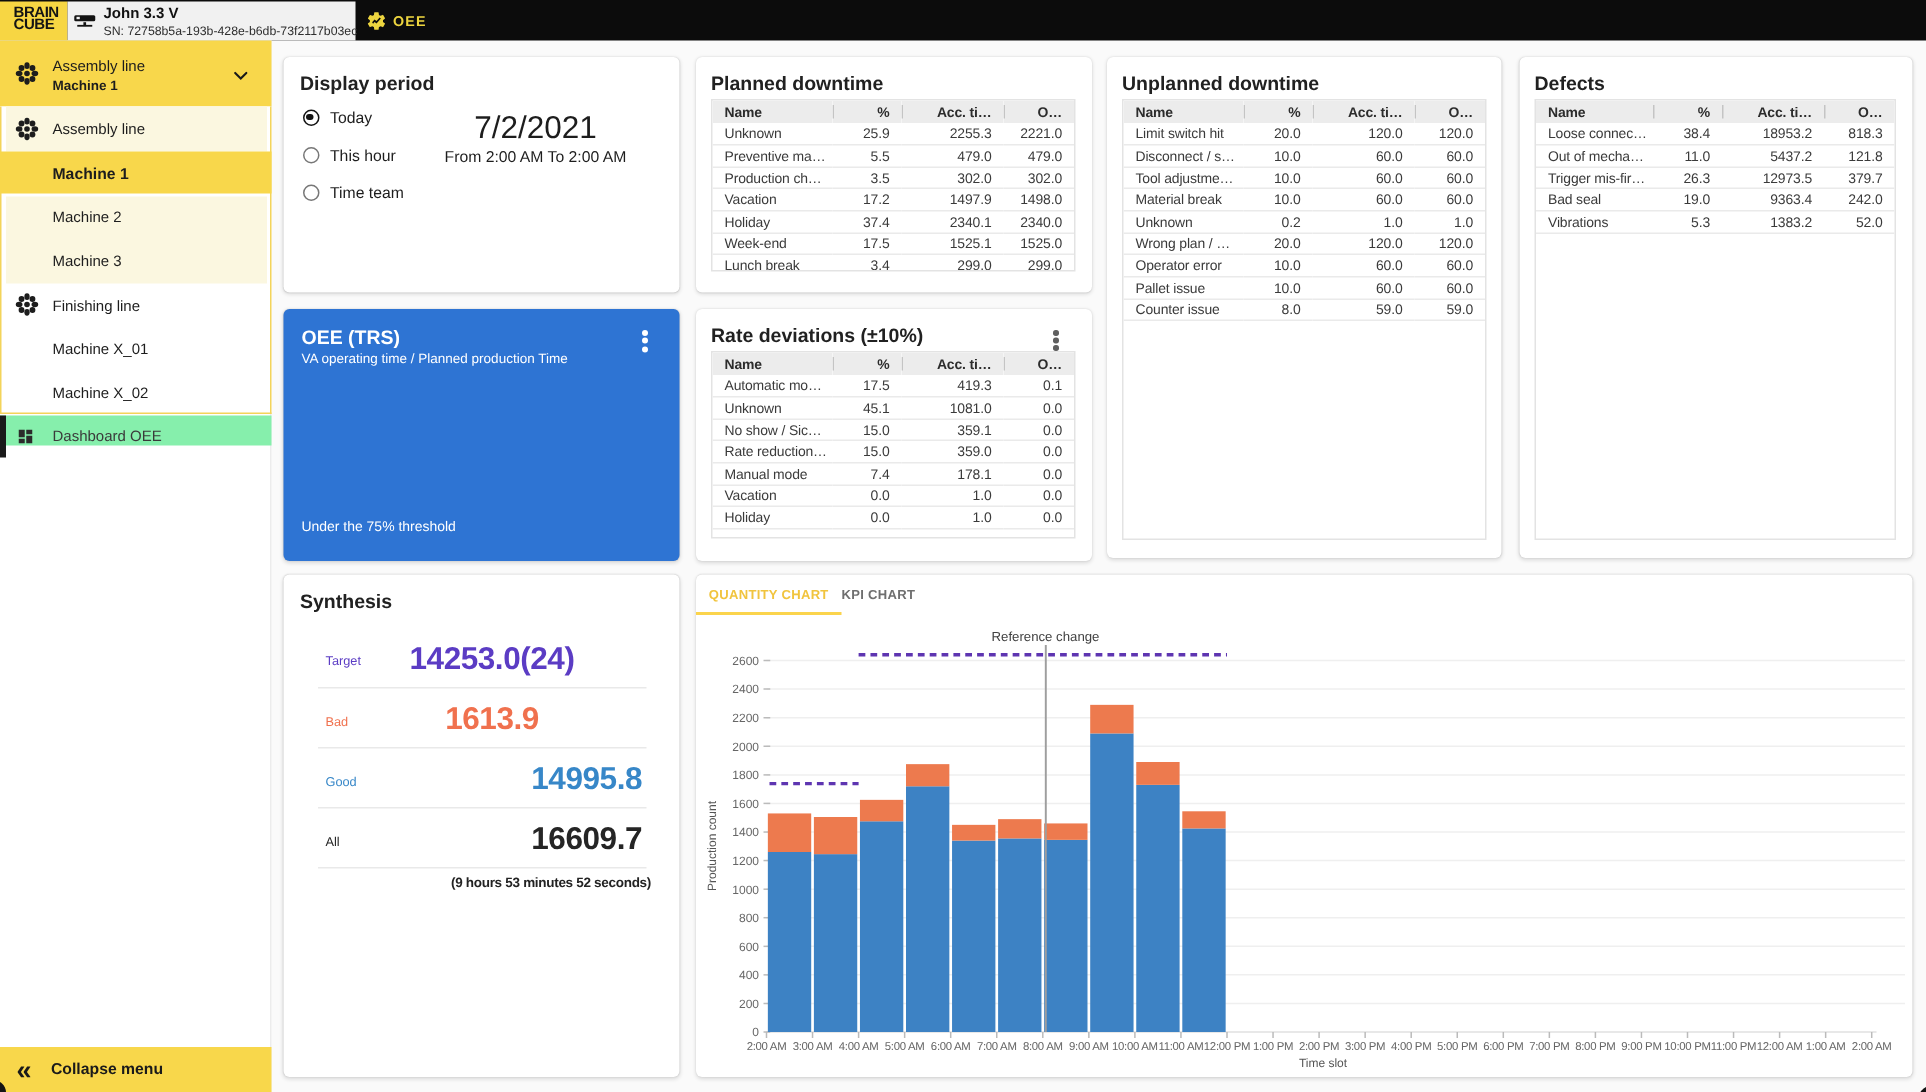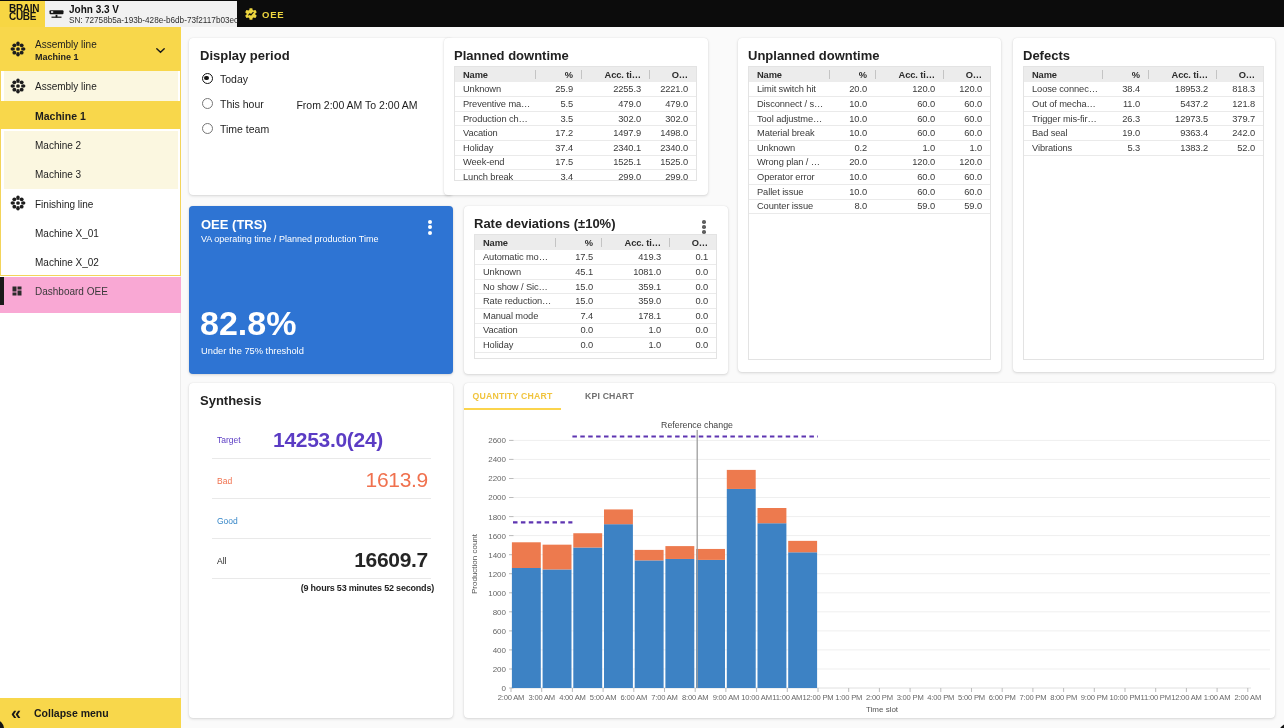--- a/index.html
+++ b/index.html
@@ -103,21 +103,21 @@
 </g>
     </svg>
   <div class="abs" style="left:35px;top:10px">Finishing line</div>
 </div>
 <div class="sitem" style="top:218px;height:29px">
   <div class="abs" style="left:35px;top:9.5px">Machine X_01</div>
 </div>
 <div class="sitem" style="top:247px;height:29px">
   <div class="abs" style="left:35px;top:9.5px">Machine X_02</div>
 </div>
-<div class="sitem" style="top:277px;height:36px;background:#f9a8d4">
+<div class="sitem" style="top:277px;height:20px;background:#86efac">
   <div class="abs" style="left:0;top:0;width:4px;height:28px;background:#1a1a1a"></div>
   <svg class="abs" style="left:11px;top:8px" width="12" height="12" viewBox="0 0 24 24">
       <path fill="#2b2b2b" d="M3 13h8V3H3v10zm0 8h8v-6H3v6zm10 0h8V11h-8v10zm0-18v6h8V3h-8z"></path>
     </svg>
   <div class="abs" style="left:35px;top:8.5px;color:#3a3a3a">Dashboard OEE</div>
 </div>
 <div class="abs" style="left:0;top:698px;width:181px;height:30px;background:#f8d74b">
   <div class="abs" style="left:11px;top:5px;font-size:18px;font-weight:bold;color:#1a1a1a">«</div>
   <div class="abs" style="left:34px;top:9px;font-size:10.5px;font-weight:bold;color:#1a1a1a">Collapse menu</div>
 </div>
@@ -127,24 +127,25 @@
 <div class="card" style="left:189px;top:38px;width:264px;height:157px">
   <div class="ctitle" style="left:11px;top:10px">Display period</div>
   <div class="radio" style="left:12.5px;top:35px;border:1.7px solid #141414">
       <div style="position:absolute;left:1.5px;top:1.5px;width:4.6px;height:4.6px;border-radius:50%;background:#141414"></div>
     </div>
   <div class="abs" style="left:31px;top:35px;font-size:10.5px;color:#1d1d1d">Today</div>
   <div class="radio" style="left:12.5px;top:60px;border:1.7px solid #777"></div>
   <div class="abs" style="left:31px;top:60px;font-size:10.5px;color:#1d1d1d">This hour</div>
   <div class="radio" style="left:12.5px;top:85px;border:1.7px solid #777"></div>
   <div class="abs" style="left:31px;top:85px;font-size:10.5px;color:#1d1d1d">Time team</div>
+  <div class="abs" style="left:68px;top:35.5px;width:200px;text-align:center;font-size:21px;color:#1d1d1d">7/2/2021</div>
   <div class="abs" style="left:68px;top:61px;width:200px;text-align:center;font-size:10.5px;color:#1d1d1d">From 2:00 AM To 2:00 AM</div>
 </div>
 
-<div class="card" style="left:444px;top:38px;width:264px;height:157px">
+<div class="card" style="left:464px;top:38px;width:264px;height:157px">
   <div class="ctitle" style="left:10px;top:10px">Planned downtime</div>
   <div class="twrap" style="width:243px;height:115px">
 <table style="width:241px">
         <colgroup>
           <col style="width:80px">
           <col style="width:46px">
           <col style="width:68px">
           <col style="width:47px">
         </colgroup>
 <tbody>
@@ -330,21 +331,20 @@
 </div>
 
 <div class="card" style="left:189px;top:206px;width:264px;height:168px;background:#2e74d3">
   <div class="abs" style="left:12px;top:11px;font-size:13px;font-weight:bold;color:#fff">OEE (TRS)</div>
   <div class="abs" style="left:12px;top:27.8px;font-size:9px;color:#fff">VA operating time / Planned production Time</div>
   <div class="abs" style="left:239px;top:14px">
     <div style="width:4px;height:4px;border-radius:50%;background:#fff;margin-bottom:1.4px"></div>
     <div style="width:4px;height:4px;border-radius:50%;background:#fff;margin-bottom:1.4px"></div>
     <div style="width:4px;height:4px;border-radius:50%;background:#fff"></div>
   </div>
-  <div class="abs" style="left:11px;top:98px;font-size:34px;font-weight:bold;color:#fff">82.8%</div>
   <div class="abs" style="left:12px;top:140.3px;font-size:9.3px;color:#fff">Under the 75% threshold</div>
 </div>
 
 <div class="card" style="left:464px;top:206px;width:264px;height:168px">
   <div class="ctitle" style="left:10px;top:10px">Rate deviations (±10%)</div>
   <div class="abs" style="left:238px;top:14px">
     <div style="width:3.6px;height:3.6px;border-radius:50%;background:#5f5f5f;margin-bottom:1.6px"></div>
     <div style="width:3.6px;height:3.6px;border-radius:50%;background:#5f5f5f;margin-bottom:1.6px"></div>
     <div style="width:3.6px;height:3.6px;border-radius:50%;background:#5f5f5f"></div>
   </div>
@@ -409,33 +409,34 @@
       </table>
     </div>
 </div>
 
 <div class="card" style="left:189px;top:383px;width:264px;height:335px">
   <div class="ctitle" style="left:11px;top:10px">Synthesis</div>
   <div class="abs" style="left:28px;top:52.3px;font-size:8.5px;color:#5b3cc4">Target</div>
 <div class="abs" style="left:39px;top:44.5px;width:200px;text-align:center;font-size:21px;font-weight:bold;color:#5b3cc4;letter-spacing:-.3px">14253.0(24)</div>
 <div class="abs" style="left:23px;top:74.5px;width:219px;border-top:1px solid #e9e9e9"></div>
 <div class="abs" style="left:28px;top:92.6px;font-size:8.5px;color:#f0714e">Bad</div>
-<div class="abs" style="left:39px;top:84.8px;width:200px;text-align:right;font-size:21px;font-weight:normal;color:#f0714e;letter-spacing:-.3px">1613.9</div>
+<div class="abs" style="left:39px;top:84.8px;width:200px;text-align:center;font-size:21px;font-weight:bold;color:#f0714e;letter-spacing:-.3px">1613.9</div>
 <div class="abs" style="left:23px;top:114.8px;width:219px;border-top:1px solid #e9e9e9"></div>
 <div class="abs" style="left:28px;top:132.9px;font-size:8.5px;color:#3787c8">Good</div>
+<div class="abs" style="left:39px;top:125.1px;width:200px;text-align:right;font-size:21px;font-weight:bold;color:#3787c8;letter-spacing:-.3px">14995.8</div>
 <div class="abs" style="left:23px;top:155.0px;width:219px;border-top:1px solid #e9e9e9"></div>
 <div class="abs" style="left:28px;top:173.2px;font-size:8.5px;color:#252525">All</div>
 <div class="abs" style="left:39px;top:165.4px;width:200px;text-align:right;font-size:21px;font-weight:bold;color:#252525;letter-spacing:-.3px">16609.7</div>
 <div class="abs" style="left:23px;top:195.2px;width:219px;border-top:1px solid #e9e9e9"></div>
 <div class="abs" style="left:39px;top:199.8px;width:206px;text-align:right;font-size:9px;font-weight:bold;letter-spacing:-.2px;color:#232323">(9 hours 53 minutes 52 seconds)</div>
 </div>
 
 <div class="card" style="left:464px;top:383px;width:811px;height:335px">
   <div class="abs" style="left:0;top:0;width:97px;height:27px;border-bottom:2.4px solid #fbd44c;text-align:center;line-height:27px;font-size:8.7px;font-weight:bold;color:#f1c43e;letter-spacing:.2px;white-space:nowrap">QUANTITY CHART</div>
-  <div class="abs" style="left:97px;top:0;width:97px;height:27px;text-align:center;line-height:27px;font-size:8.7px;font-weight:bold;color:#6f6f6f;letter-spacing:.2px;white-space:nowrap">KPI CHART</div>
+  <div class="abs" style="left:97px;top:0;width:97px;height:27px;line-height:27px;font-size:8.7px;font-weight:bold;color:#6f6f6f;letter-spacing:.2px;white-space:nowrap">KPI CHART</div>
   <svg width="811" height="335" viewBox="0 0 811 335" style="position:absolute;left:0;top:0">
 <line x1="47" y1="286.0" x2="806" y2="286.0" stroke="#efefef" stroke-width="1"></line>
 <line x1="47" y1="266.9" x2="806" y2="266.9" stroke="#efefef" stroke-width="1"></line>
 <line x1="47" y1="247.9" x2="806" y2="247.9" stroke="#efefef" stroke-width="1"></line>
 <line x1="47" y1="228.8" x2="806" y2="228.8" stroke="#efefef" stroke-width="1"></line>
 <line x1="47" y1="209.8" x2="806" y2="209.8" stroke="#efefef" stroke-width="1"></line>
 <line x1="47" y1="190.7" x2="806" y2="190.7" stroke="#efefef" stroke-width="1"></line>
 <line x1="47" y1="171.7" x2="806" y2="171.7" stroke="#efefef" stroke-width="1"></line>
 <line x1="47" y1="152.6" x2="806" y2="152.6" stroke="#efefef" stroke-width="1"></line>
 <line x1="47" y1="133.6" x2="806" y2="133.6" stroke="#efefef" stroke-width="1"></line>

